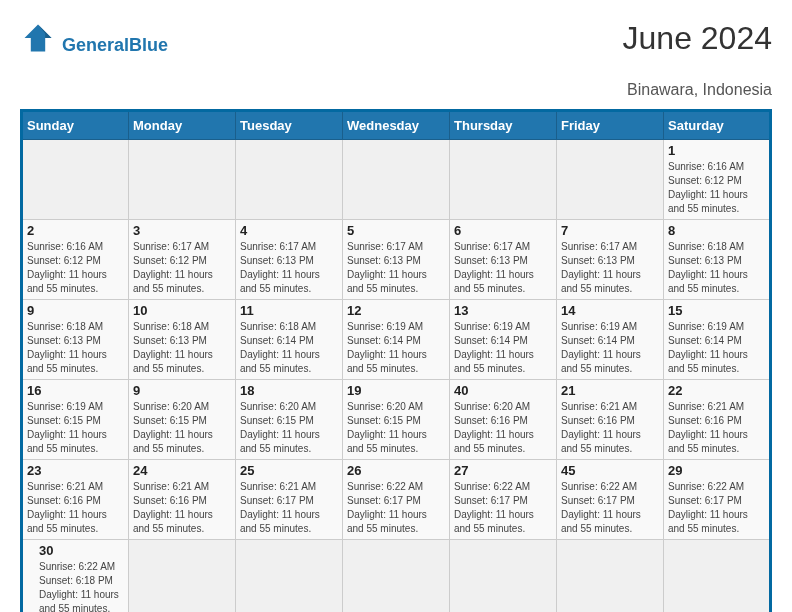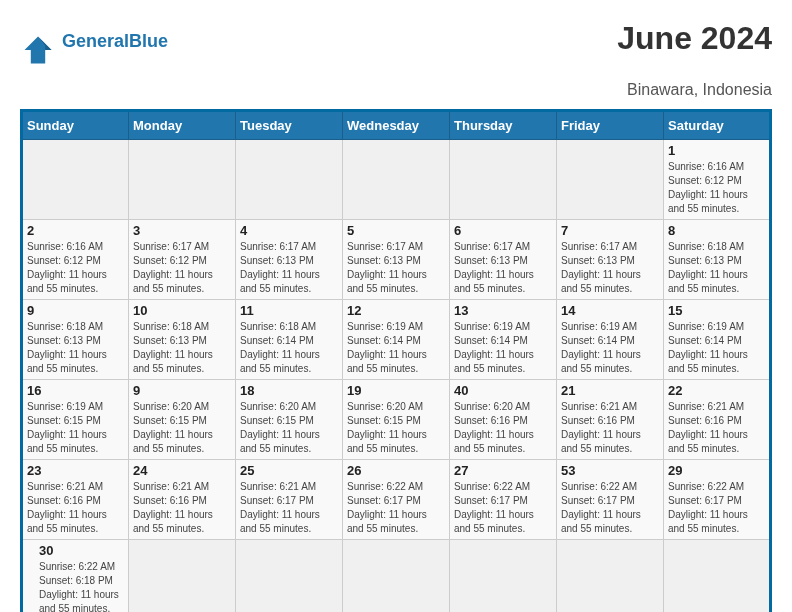--- a/index.html
+++ b/index.html
@@ -11,43 +11,42 @@
       padding: 20px;
     }
     .header-area {
       display: flex;
       justify-content: space-between;
       align-items: flex-start;
       margin-bottom: 10px;
     }
     .logo {
       display: flex;
-      align-items: flex-start;
+      align-items: flex-end;
       gap: 6px;
-      margin-top: 12px;
     }
     .logo-text {
       font-size: 18px;
       font-weight: bold;
       color: #333;
       line-height: 1.1;
     }
     .logo-text span {
       color: #2176ae;
     }
     .logo-icon {
       width: 36px;
       height: 36px;
     }
     .title-block {
       text-align: right;
     }
     .month-year {
       font-size: 32px;
-      font-weight: bold;
+      font-weight: normal;
       color: #333;
     }
     .location {
       font-size: 16px;
       color: #555;
       margin-top: 24px;
     }
     .calendar {
       width: 100%;
       border-collapse: collapse;
@@ -242,21 +241,21 @@
         </td>
         <td>
           <span class="day-number">26</span>
           <div class="day-info"><span>Sunrise: 6:22 AM</span><br><span>Sunset: 6:17 PM</span><br><span>Daylight: 11 hours</span><br><span>and 55 minutes.</span></div>
         </td>
         <td>
           <span class="day-number">27</span>
           <div class="day-info"><span>Sunrise: 6:22 AM</span><br><span>Sunset: 6:17 PM</span><br><span>Daylight: 11 hours</span><br><span>and 55 minutes.</span></div>
         </td>
         <td>
-          <span class="day-number">53</span>
+          <span class="day-number">45</span>
           <div class="day-info"><span>Sunrise: 6:22 AM</span><br><span>Sunset: 6:17 PM</span><br><span>Daylight: 11 hours</span><br><span>and 55 minutes.</span></div>
         </td>
         <td>
           <span class="day-number">29</span>
           <div class="day-info"><span>Sunrise: 6:22 AM</span><br><span>Sunset: 6:17 PM</span><br><span>Daylight: 11 hours</span><br><span>and 55 minutes.</span></div>
         </td>
       </tr>
       <tr class="last-row">
         <td>
           <span class="day-number">30</span>

